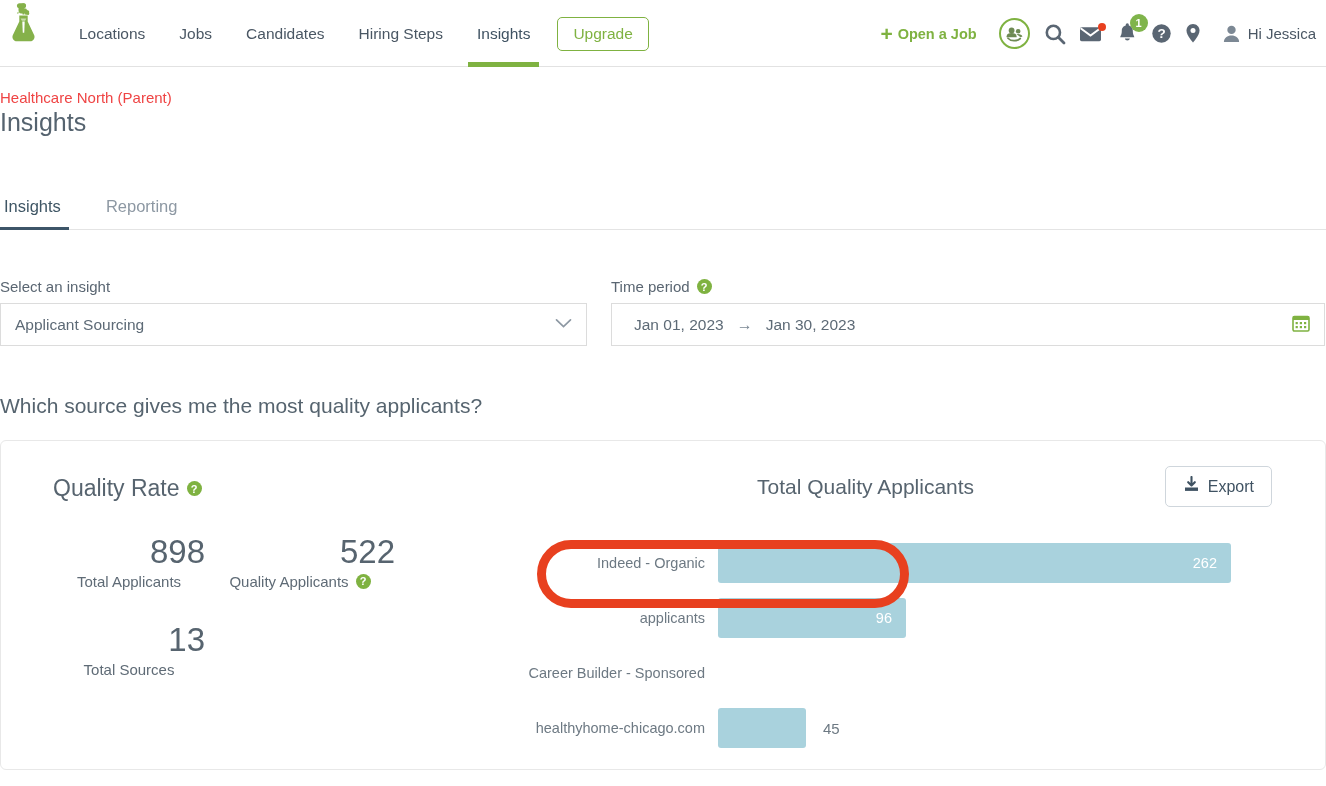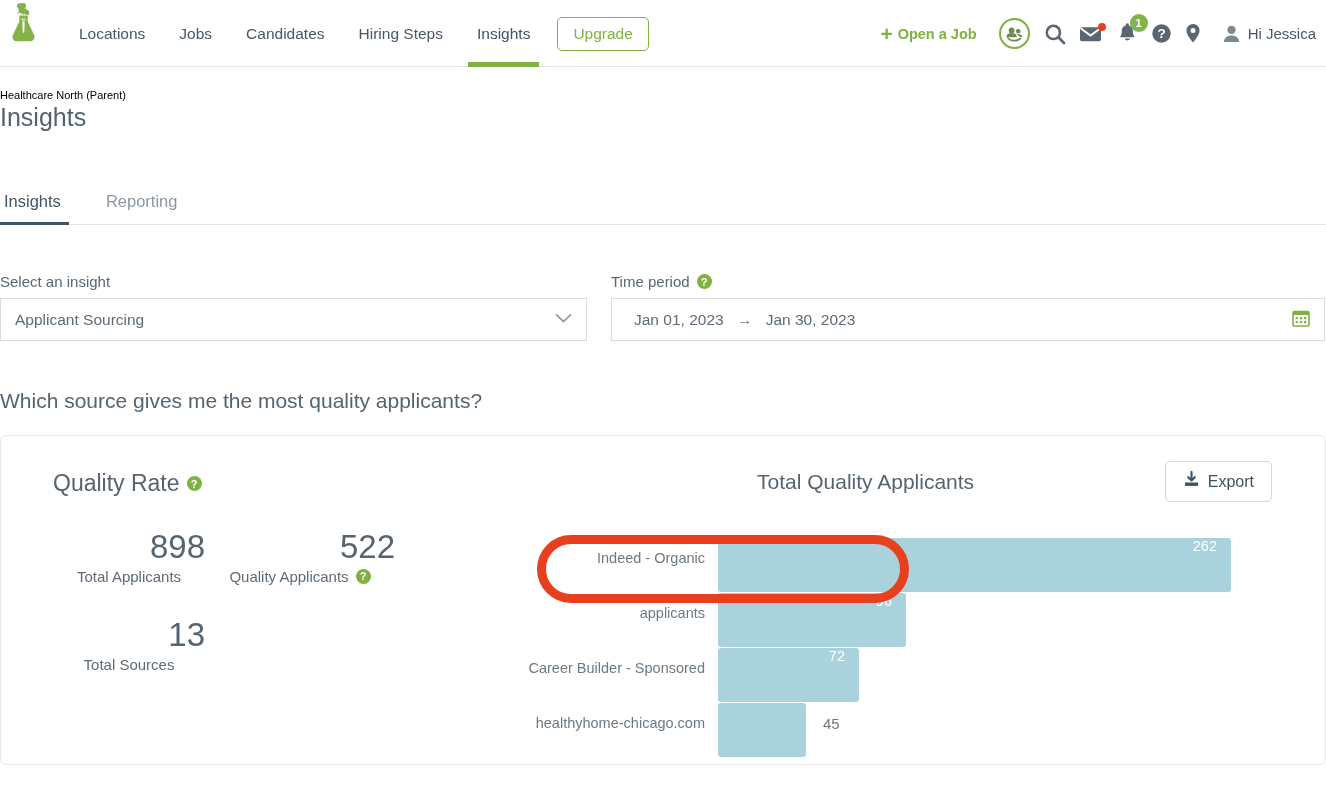--- a/index.html
+++ b/index.html
@@ -103,21 +103,21 @@
     font-weight: bold;
   }
   .hi-user {
     display: flex; align-items: center; gap: 8px;
     color: #4a5764; font-size: 15px;
     cursor: pointer; margin-left: 9px; margin-right: 4px;
   }
 
   
   .page-head { padding: 22px 0 0 0; background: #fff; }
-  .crumb { font-size: 11px; color: #000000; cursor: pointer; }
+  .crumb { font-size: 15px; color: #ef4444; cursor: pointer; }
   .page-title { font-size: 25px; color: #55636f; font-weight: normal; margin-top: 2px; }
 
   .tabs {
     display: flex; align-items: flex-end;
     margin-top: 50px;
     border-bottom: 1px solid #e4e4e4;
     background: #fff;
   }
   .tab {
     font-size: 16.5px;
@@ -236,24 +236,24 @@
   .bar-label {
     width: 197px;
     text-align: right;
     padding-right: 13px;
     font-size: 14.5px;
     color: #6d7983;
     white-space: nowrap;
   }
   .bar-track { flex: 1; position: relative; height: 40px; }
   .bar {
-    height: 54px;
+    height: 40px;
     background: #a9d2dd;
     border-radius: 3px;
-    display: flex; align-items: flex-start; justify-content: flex-end;
+    display: flex; align-items: center; justify-content: flex-end;
     cursor: pointer;
   }
   .bar-val-in {
     color: #ffffff;
     font-size: 14.5px;
     padding-right: 14px;
   }
   .bar-val-out {
     position: absolute;
     font-size: 15px;
@@ -476,25 +476,20 @@
             <div class="bar-row">
               <div class="bar-label">applicants</div>
               <div class="bar-track">
                 <div class="bar" style="width: 188px; background: rgb(169, 210, 221);">
                   <span class="bar-val-in">96</span>
                 </div>
               </div>
             </div>
             <div class="bar-row">
               <div class="bar-label">Career Builder - Sponsored</div>
-              <div class="bar-track">
-                <div class="bar" style="width: 141px; background: rgb(169, 210, 221);">
-                  <span class="bar-val-in">72</span>
-                </div>
-              </div>
             </div>
             <div class="bar-row">
               <div class="bar-label">healthyhome-chicago.com</div>
               <div class="bar-track">
                 <span class="bar-val-out" style="left: 105px;">45</span>
                 <div class="bar" style="width: 88px; background: rgb(169, 210, 221);"></div>
               </div>
             </div>
           </div>
         <div class="annot" id="annot" style="border-color: rgb(232, 64, 31); left: 16px; top: 65px; width: 372px; height: 68px;"></div>

